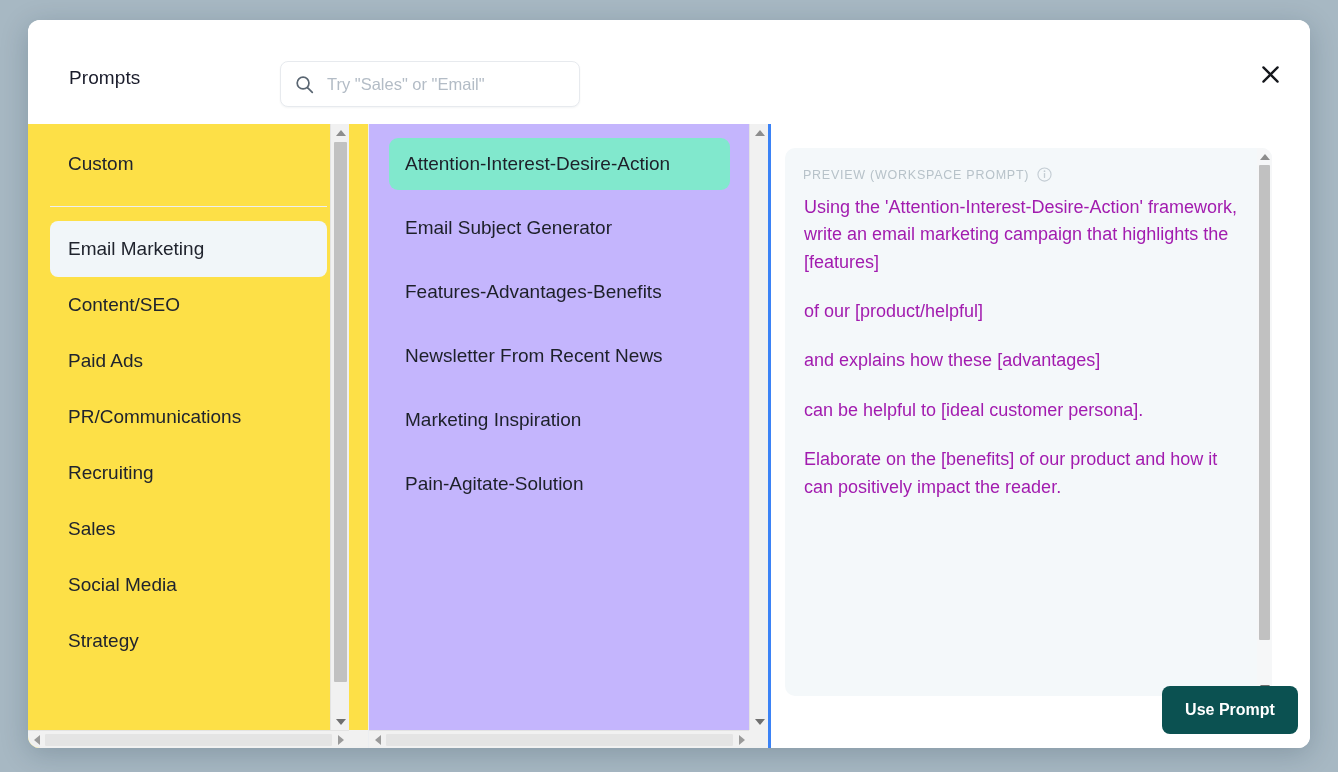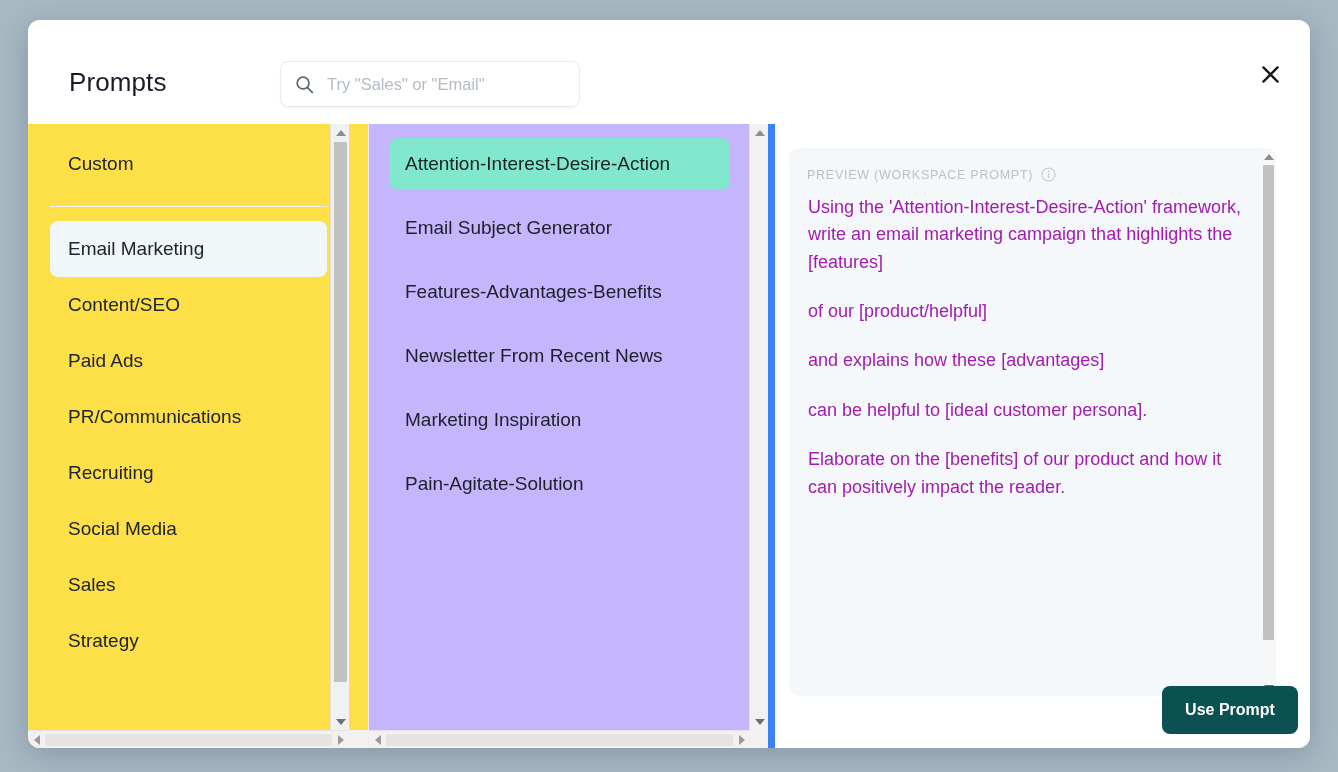--- a/index.html
+++ b/index.html
@@ -25,21 +25,21 @@
 
   
   #header {
     position: absolute; left: 0; top: 0;
     width: 100%; height: 104px;
     background: #fff;
   }
   #page-title {
     position: absolute;
     left: 41px; top: 47px;
-    font-size: 26px;
+    font-size: 19px;
     color: #1a1c2b;
     letter-spacing: .1px;
   }
   #search-box {
     position: absolute;
     left: 252px; top: 41px;
     width: 300px; height: 46px;
     border: 1px solid #e7eaee;
     border-radius: 8px;
     background: #fff;
@@ -127,21 +127,21 @@
     color: #1d2029;
     cursor: pointer;
     white-space: nowrap;
     margin-bottom: 12px;
   }
   .prompt-item.selected { background: #81e8cd; }
 
   
   #preview-col {
     flex: 1; height: 624px; background: #fff;
-    border-left: 7px solid #3b82f6;
+    border-left: 3px solid #3b82f6;
     position: relative;
   }
   #preview-card {
     position: absolute;
     left: 14px; top: 24px;
     width: 487px; height: 548px;
     background: #f4f8fa;
     border-radius: 10px;
     overflow: hidden;
   }
@@ -269,24 +269,24 @@
           <div class="cat-item">
             <span>Paid Ads</span>
           </div>
           <div class="cat-item">
             <span>PR/Communications</span>
           </div>
           <div class="cat-item">
             <span>Recruiting</span>
           </div>
           <div class="cat-item">
+            <span>Sales</span>
+          </div>
+          <div class="cat-item">
             <span>Social Media</span>
-          </div>
-          <div class="cat-item">
-            <span>Sales</span>
           </div>
           <div class="cat-item">
             <span>Strategy</span>
           </div>
         </div>
       </div>
 
       <div class="vbar" style="right:19px; height:606px;">
         <div class="arr up">
             <span class="tri tri-up"></span>

